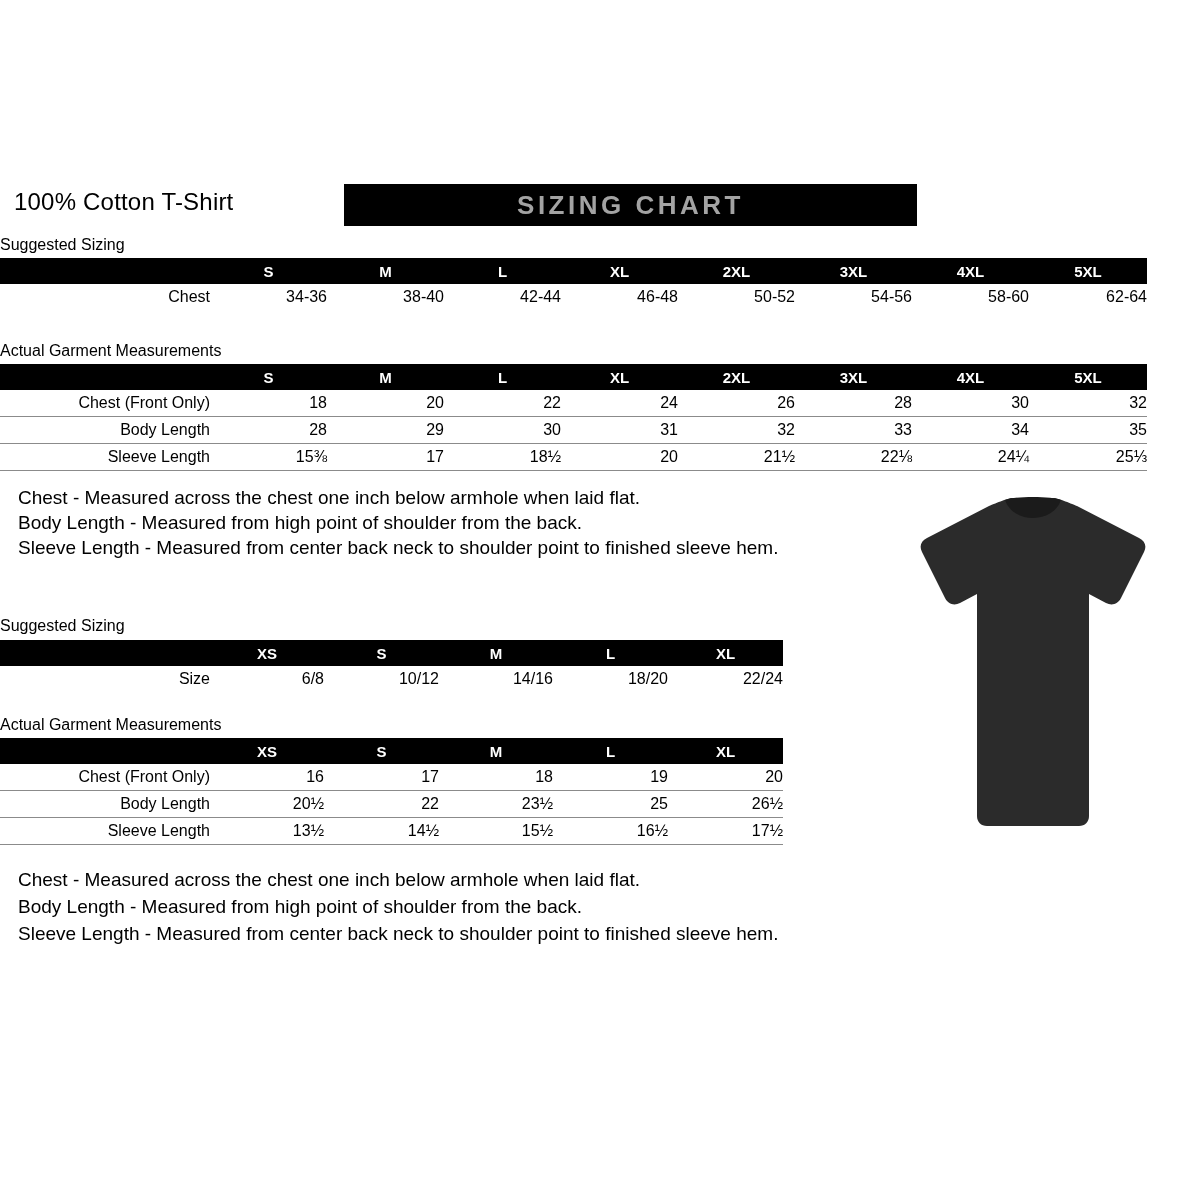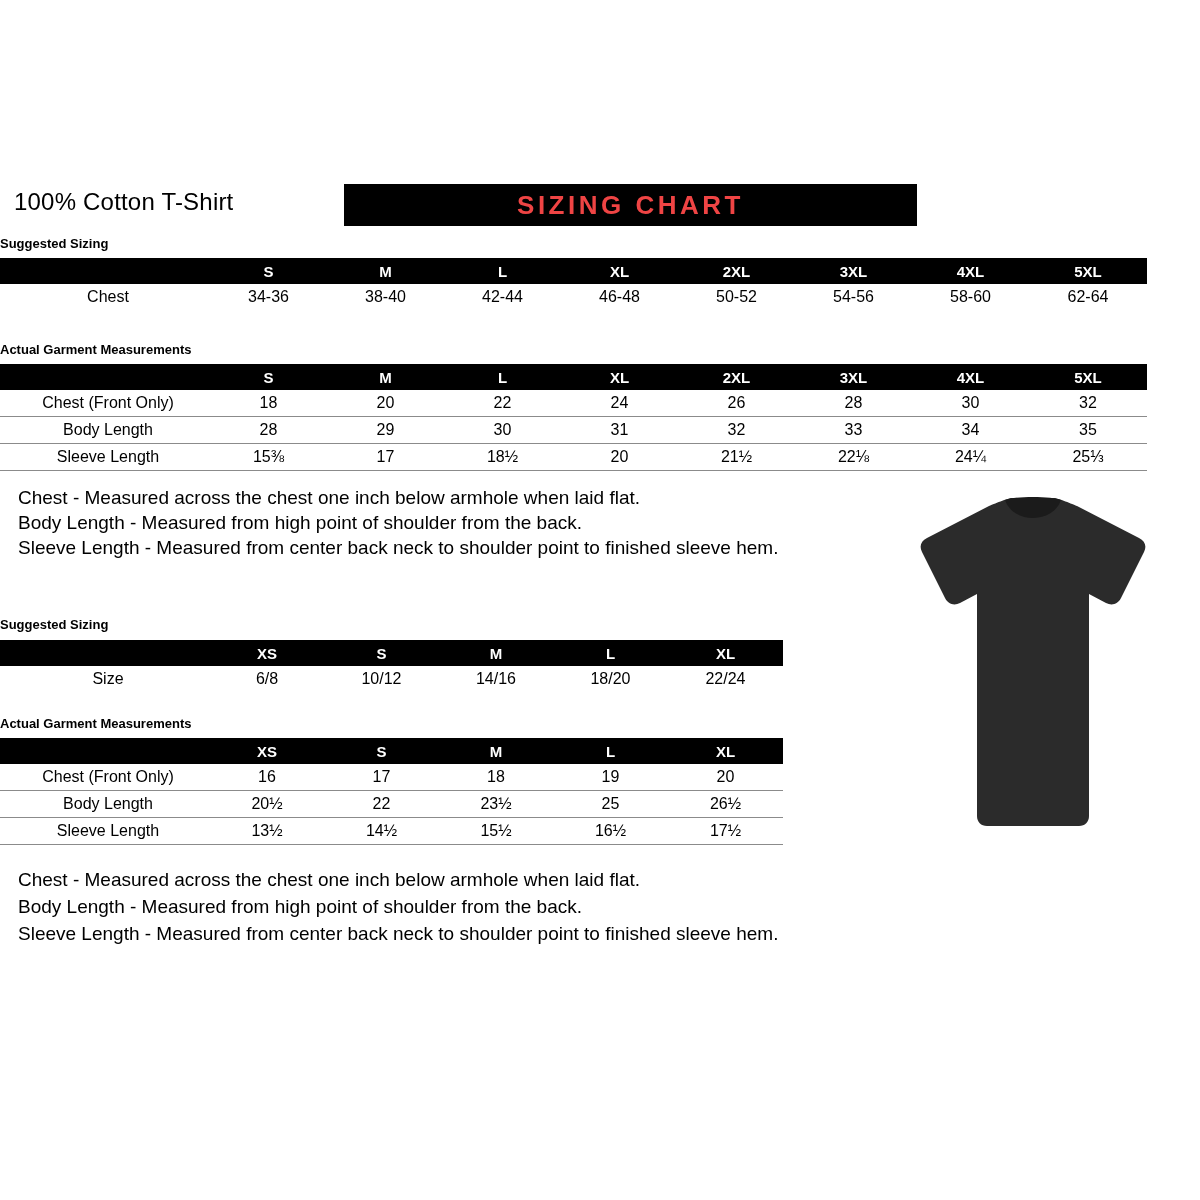--- a/index.html
+++ b/index.html
@@ -40,35 +40,35 @@
     letter-spacing: 0.2px;
     white-space: nowrap;
   }
   .sizing-banner {
     position: absolute;
     left: 330px;
     top: 0px;
     width: 573px;
     height: 42px;
     background: #000000;
-    color: #ef4444;
+    color: #a3a3a3;
     display: flex;
     align-items: center;
     justify-content: center;
   }
   .sizing-banner .txt {
     font-size: 26px;
     font-weight: bold;
     letter-spacing: 3.5px;
   }
 
   .sub-label {
     position: absolute;
-    font-size: 13px;
-    font-weight: 700;
+    font-size: 16px;
+    font-weight: 400;
     white-space: nowrap;
   }
 
   
   .tbl {
     position: absolute;
     border-collapse: collapse;
     table-layout: fixed;
     font-size: 16px;
   }
@@ -83,20 +83,21 @@
     background: #000000;
     color: #ffffff;
   }
   .tbl thead th {
     height: 26px;
     font-weight: bold;
     font-size: 15px;
   }
   .tbl tbody td {
     height: 26px;
+    text-align: right;
   }
   .rowlabel {
     text-align: right;
     padding-left: 6px !important;
     font-weight: bold;
     font-size: 16px;
   }
   .ruled tbody tr {
     border-bottom: 1px solid #8b8b8b;
     padding-left: 12px;

